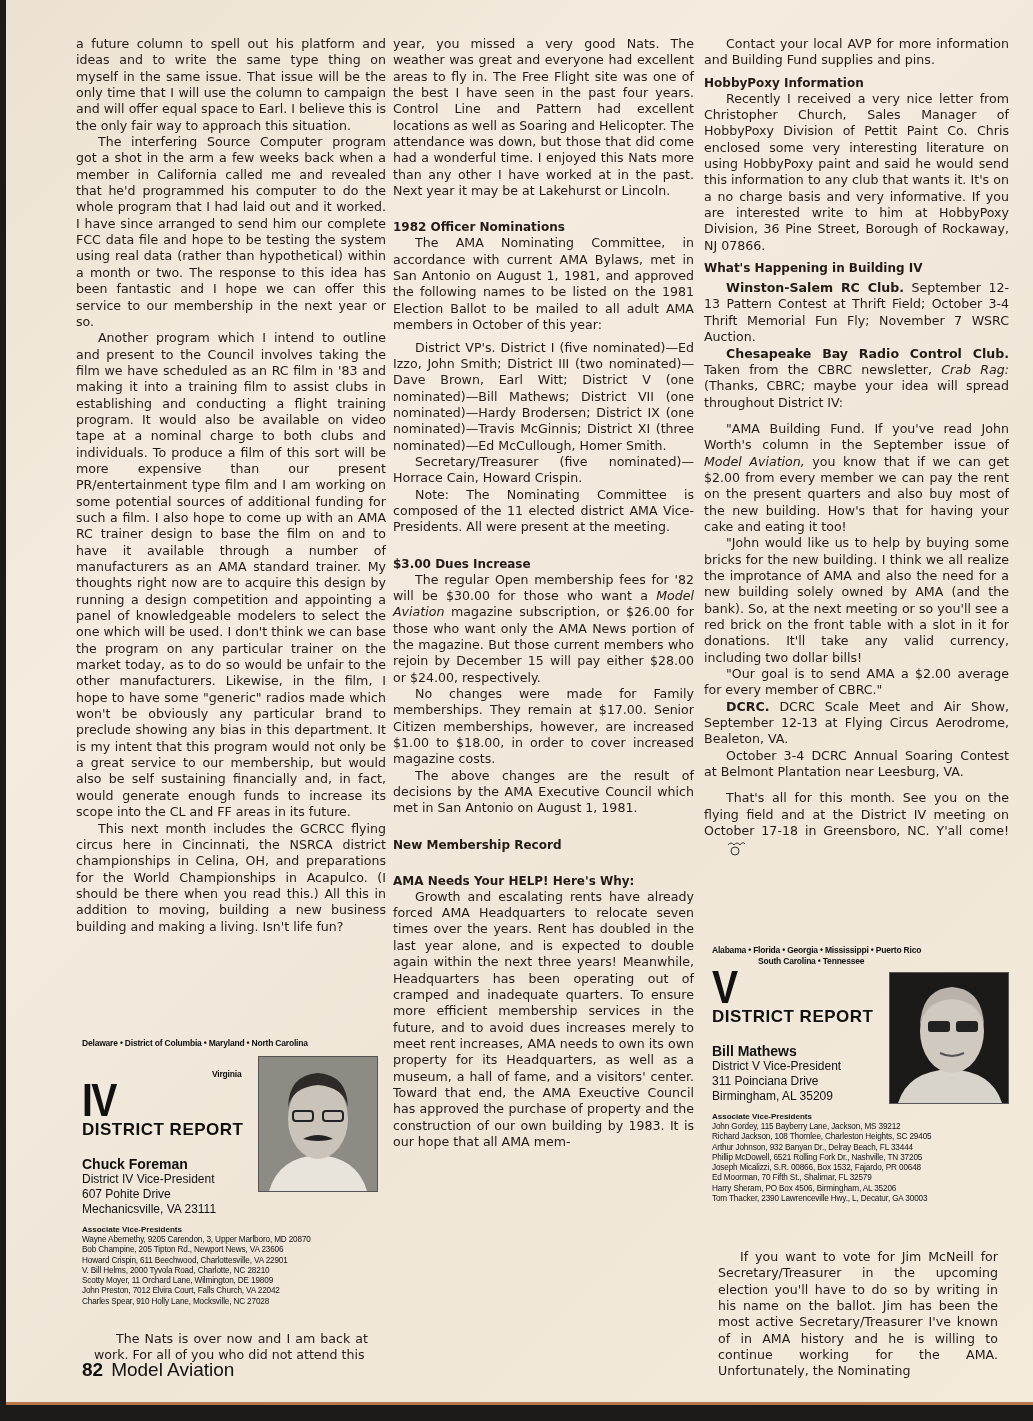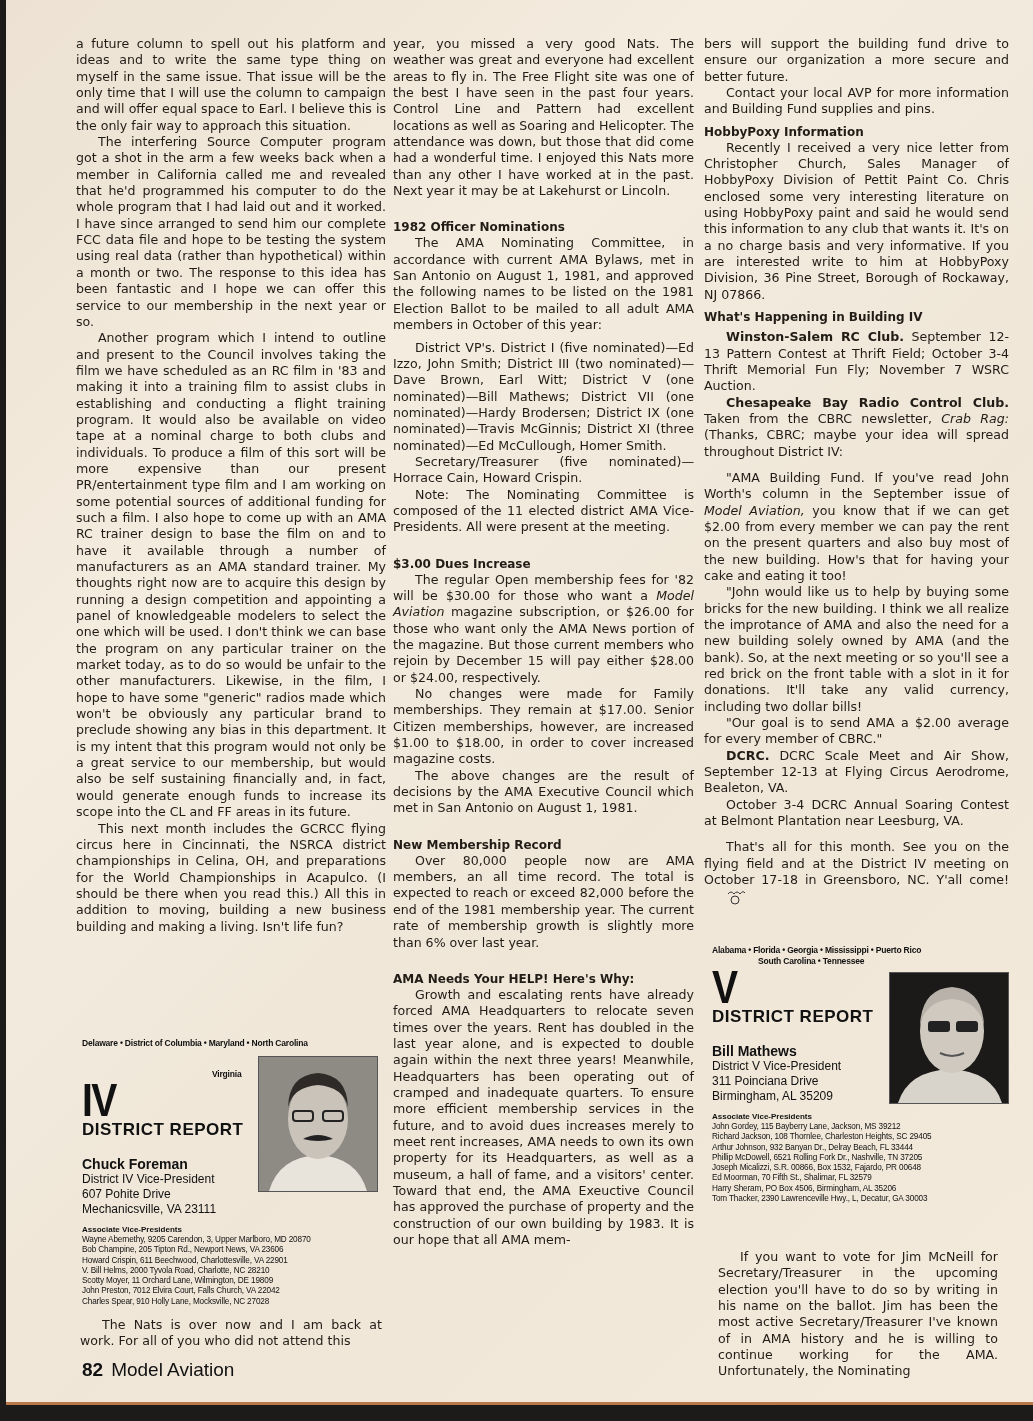--- a/index.html
+++ b/index.html
@@ -49,21 +49,21 @@
     overflow: hidden;
   }
   .photo svg { width: 100%; height: 100%; display: block; }
 
   .d4 { left: 76px; top: 1038px; width: 312px; }
   .d4 .photo { left: 176px; top: 18px; width: 118px; height: 134px; }
   .d5 { left: 706px; top: 945px; width: 300px; }
   .d5 .photo { left: 177px; top: 27px; width: 118px; height: 130px; background: #222; }
 
   .tail1 { position: absolute; left: 70px; top: 1313px; width: 310px; font-size: 12.6px; line-height: 16.35px; color: #221c16; text-align: justify; }
-  .tail1 p { margin: 4px; text-indent: 22px; }
+  .tail1 p { margin: 18px; text-indent: 22px; }
   .tail3 { position: absolute; left: 702px; top: 1239px; width: 300px; font-size: 12.6px; line-height: 16.35px; color: #221c16; text-align: justify; }
   .tail3 p { margin: 10px; text-indent: 22px; }
 
   .footer {
     position: absolute; left: 76px; top: 1359px;
     font-family: "Liberation Sans", sans-serif; font-size: 19px; color: #111;
   }
   .footer .pg { font-weight: bold; margin-right: 8px; }
   .sig { display: inline-block; width: 20px; height: 16px; vertical-align: middle; }
 </style>
@@ -121,28 +121,26 @@
     <p style="margin-top:6px">District VP's. District I (five nominated)—Ed Izzo, John Smith; District III (two nominated)—Dave Brown, Earl Witt; District V (one nominated)—Bill Mathews; District VII (one nominated)—Hardy Brodersen; District IX (one nominated)—Travis McGinnis; District XI (three nominated)—Ed McCullough, Homer Smith.</p>
     <p>Secretary/Treasurer (five nominated)—Horrace Cain, Howard Crispin.</p>
     <p>Note: The Nominating Committee is composed of the 11 elected district AMA Vice-Presidents. All were present at the meeting.</p>
     <div class="gap"></div>
     <h3>$3.00 Dues Increase</h3>
     <p id="dues-p2">The regular Open membership fees for '82 will be $30.00 for those who want a <em>Model Aviation</em> magazine subscription, or $26.00 for those who want only the AMA News portion of the magazine. But those current members who rejoin by December 15 will pay either $28.00 or $24.00, respectively.</p>
     <p>No changes were made for Family memberships. They remain at $17.00. Senior Citizen memberships, however, are increased $1.00 to $18.00, in order to cover increased magazine costs.</p>
     <p>The above changes are the result of decisions by the AMA Executive Council which met in San Antonio on August 1, 1981.</p>
     <div class="gap"></div>
     <h3>New Membership Record</h3>
-    <p>Over 80,000 people now are AMA members, an all time record. The total is expected to reach or exceed 82,000 before the end of the 1981 membership year. The current rate of membership growth is slightly more than 6% over last year.</p>
     <div class="gap"></div>
     <h3>AMA Needs Your HELP! Here's Why:</h3>
     <p>Growth and escalating rents have already forced AMA Headquarters to relocate seven times over the years. Rent has doubled in the last year alone, and is expected to double again within the next three years! Meanwhile, Headquarters has been operating out of cramped and inadequate quarters. To ensure more efficient membership services in the future, and to avoid dues increases merely to meet rent increases, AMA needs to own its own property for its Headquarters, as well as a museum, a hall of fame, and a visitors' center. Toward that end, the AMA Exeuctive Council has approved the purchase of property and the construction of our own building by 1983. It is our hope that all AMA mem-</p>
   </div>
 
   <div class="col col3">
-    <p class="noindent">bers will support the building fund drive to ensure our organization a more secure and better future.</p>
     <p>Contact your local AVP for more information and Building Fund supplies and pins.</p>
     <h3 style="margin-top:6px">HobbyPoxy Information</h3>
     <p>Recently I received a very nice letter from Christopher Church, Sales Manager of HobbyPoxy Division of Pettit Paint Co. Chris enclosed some very interesting literature on using HobbyPoxy paint and said he would send this information to any club that wants it. It's on a no charge basis and very informative. If you are interested write to him at HobbyPoxy Division, 36 Pine Street, Borough of Rockaway, NJ 07866.</p>
     <h3 style="margin-top:6px">What's Happening in Building IV</h3>
     <p style="margin-top:4px"><span class="run-in">Winston-Salem RC Club.</span><span> September 12-13 Pattern Contest at Thrift Field; October 3-4 Thrift Memorial Fun Fly; November 7 WSRC Auction.</span></p>
     <p><span class="run-in">Chesapeake Bay Radio Control Club.</span><span> Taken from the CBRC newsletter, </span><em>Crab Rag:</em><span> (Thanks, CBRC; maybe your idea will spread throughout District IV:</span></p>
     <p style="margin-top:10px"><span>"AMA Building Fund. If you've read John Worth's column in the September issue of </span><em>Model Aviation,</em><span> you know that if we can get $2.00 from every member we can pay the rent on the present quarters and also buy most of the new building. How's that for having your cake and eating it too!</span></p>
     <p>"John would like us to help by buying some bricks for the new building. I think we all realize the improtance of AMA and also the need for a new building solely owned by AMA (and the bank). So, at the next meeting or so you'll see a red brick on the front table with a slot in it for donations. It'll take any valid currency, including two dollar bills!</p>
     <p>"Our goal is to send AMA a $2.00 average for every member of CBRC."</p>
     <p><span class="run-in">DCRC.</span><span> DCRC Scale Meet and Air Show, September 12-13 at Flying Circus Aerodrome, Bealeton, VA.</span></p>

